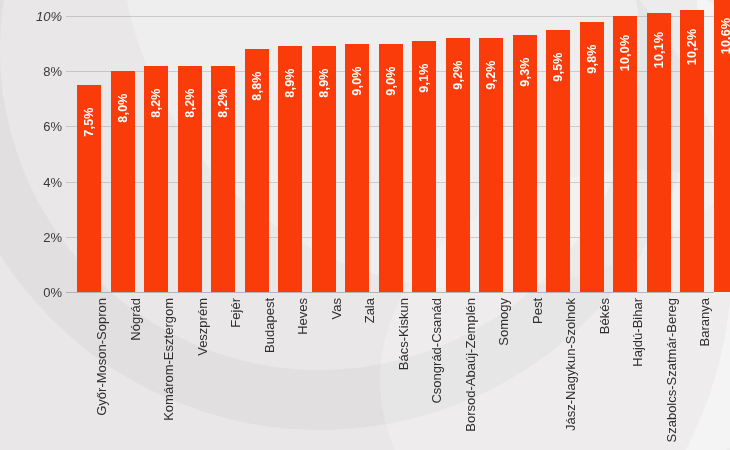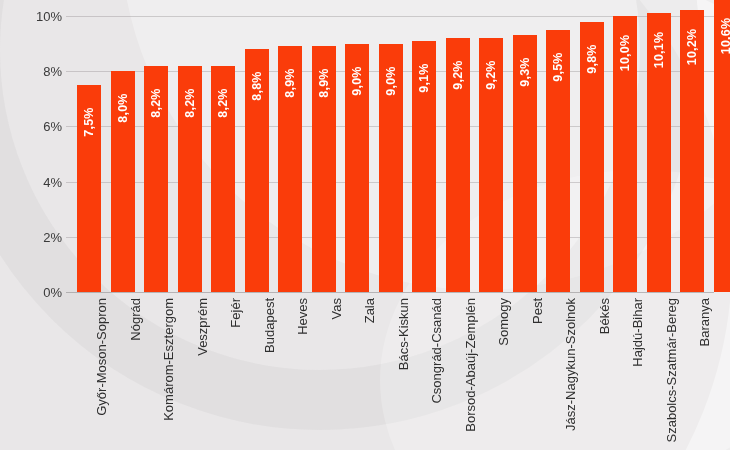--- a/index.html
+++ b/index.html
@@ -163,21 +163,21 @@
         <div class="ytick-wrap" style="top: 181.6px;">
           <div class="ytick" style="top: -6px;">4%</div>
         </div>
         <div class="ytick-wrap" style="top: 126.4px;">
           <div class="ytick" style="top: -6px;">6%</div>
         </div>
         <div class="ytick-wrap" style="top: 71.2px;">
           <div class="ytick" style="top: -6px;">8%</div>
         </div>
         <div class="ytick-wrap" style="top: 16px;">
-          <div class="ytick" style="top: -6px;">10%</div>
+          <div class="ytick" style="top: -6px; font-style: italic;">10%</div>
         </div>
       </div>
     <div id="bars">
         <div class="bar" title="Győr-Moson-Sopron 7,5%" style="left: 77px; width: 24px; height: 207px; bottom: 158px; background: rgb(250, 60, 10);">
           <div class="bar-value" style="color: rgb(255, 255, 255); top: 30px;">7,5%</div>
         </div>
         <div class="bar" title="Nógrád 8,0%" style="left: 110.5px; width: 24px; height: 220.8px; bottom: 158px; background: rgb(250, 60, 10);">
           <div class="bar-value" style="color: rgb(255, 255, 255); top: 30px;">8,0%</div>
         </div>
         <div class="bar" title="Komárom-Esztergom 8,2%" style="left: 144px; width: 24px; height: 226.32px; bottom: 158px; background: rgb(250, 60, 10);">

